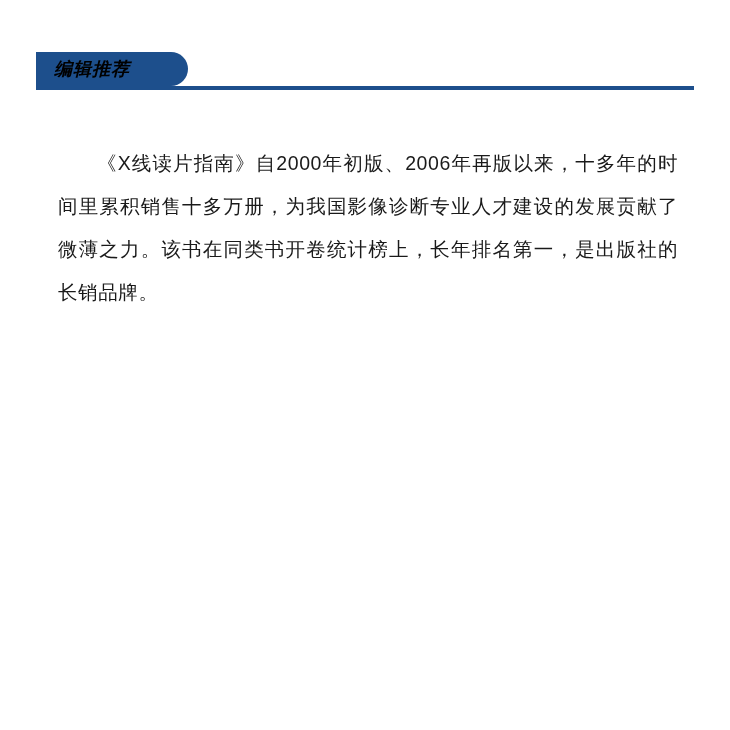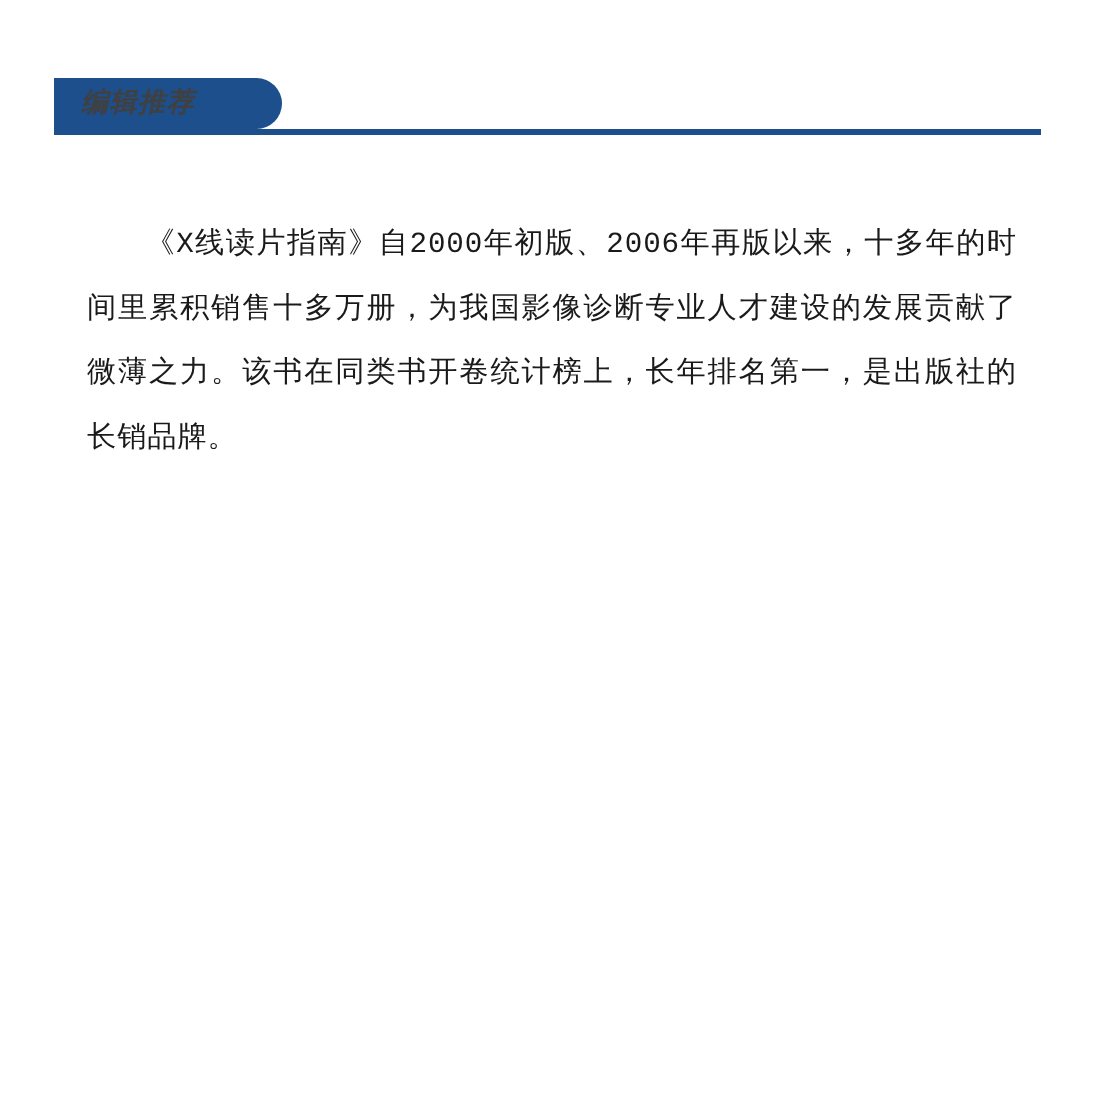--- a/index.html
+++ b/index.html
@@ -47,32 +47,32 @@
   }
   .banner-title {
     position: absolute;
     left: 18px;
     top: 6px;
     font-family: "DejaVu Sans", sans-serif;
     font-weight: bold;
     font-style: italic;
     font-size: 18px;
     letter-spacing: 1px;
-    color: #404040;
+    color: #000000;
     line-height: 22px;
     white-space: nowrap;
   }
 
   
   .body-text {
     position: absolute;
     left: 58px;
     top: 142px;
     width: 620px;
-    font-family: Liberation Mono, monospace;
+    font-family: Liberation Sans, sans-serif;
     font-size: 19.5px;
     line-height: 43px;
     color: #1a1a1a;
     text-align: justify;
     text-justify: inter-ideograph;
     text-indent: 2em;
     letter-spacing: 0.6px;
   }
 </style>
 </head>

